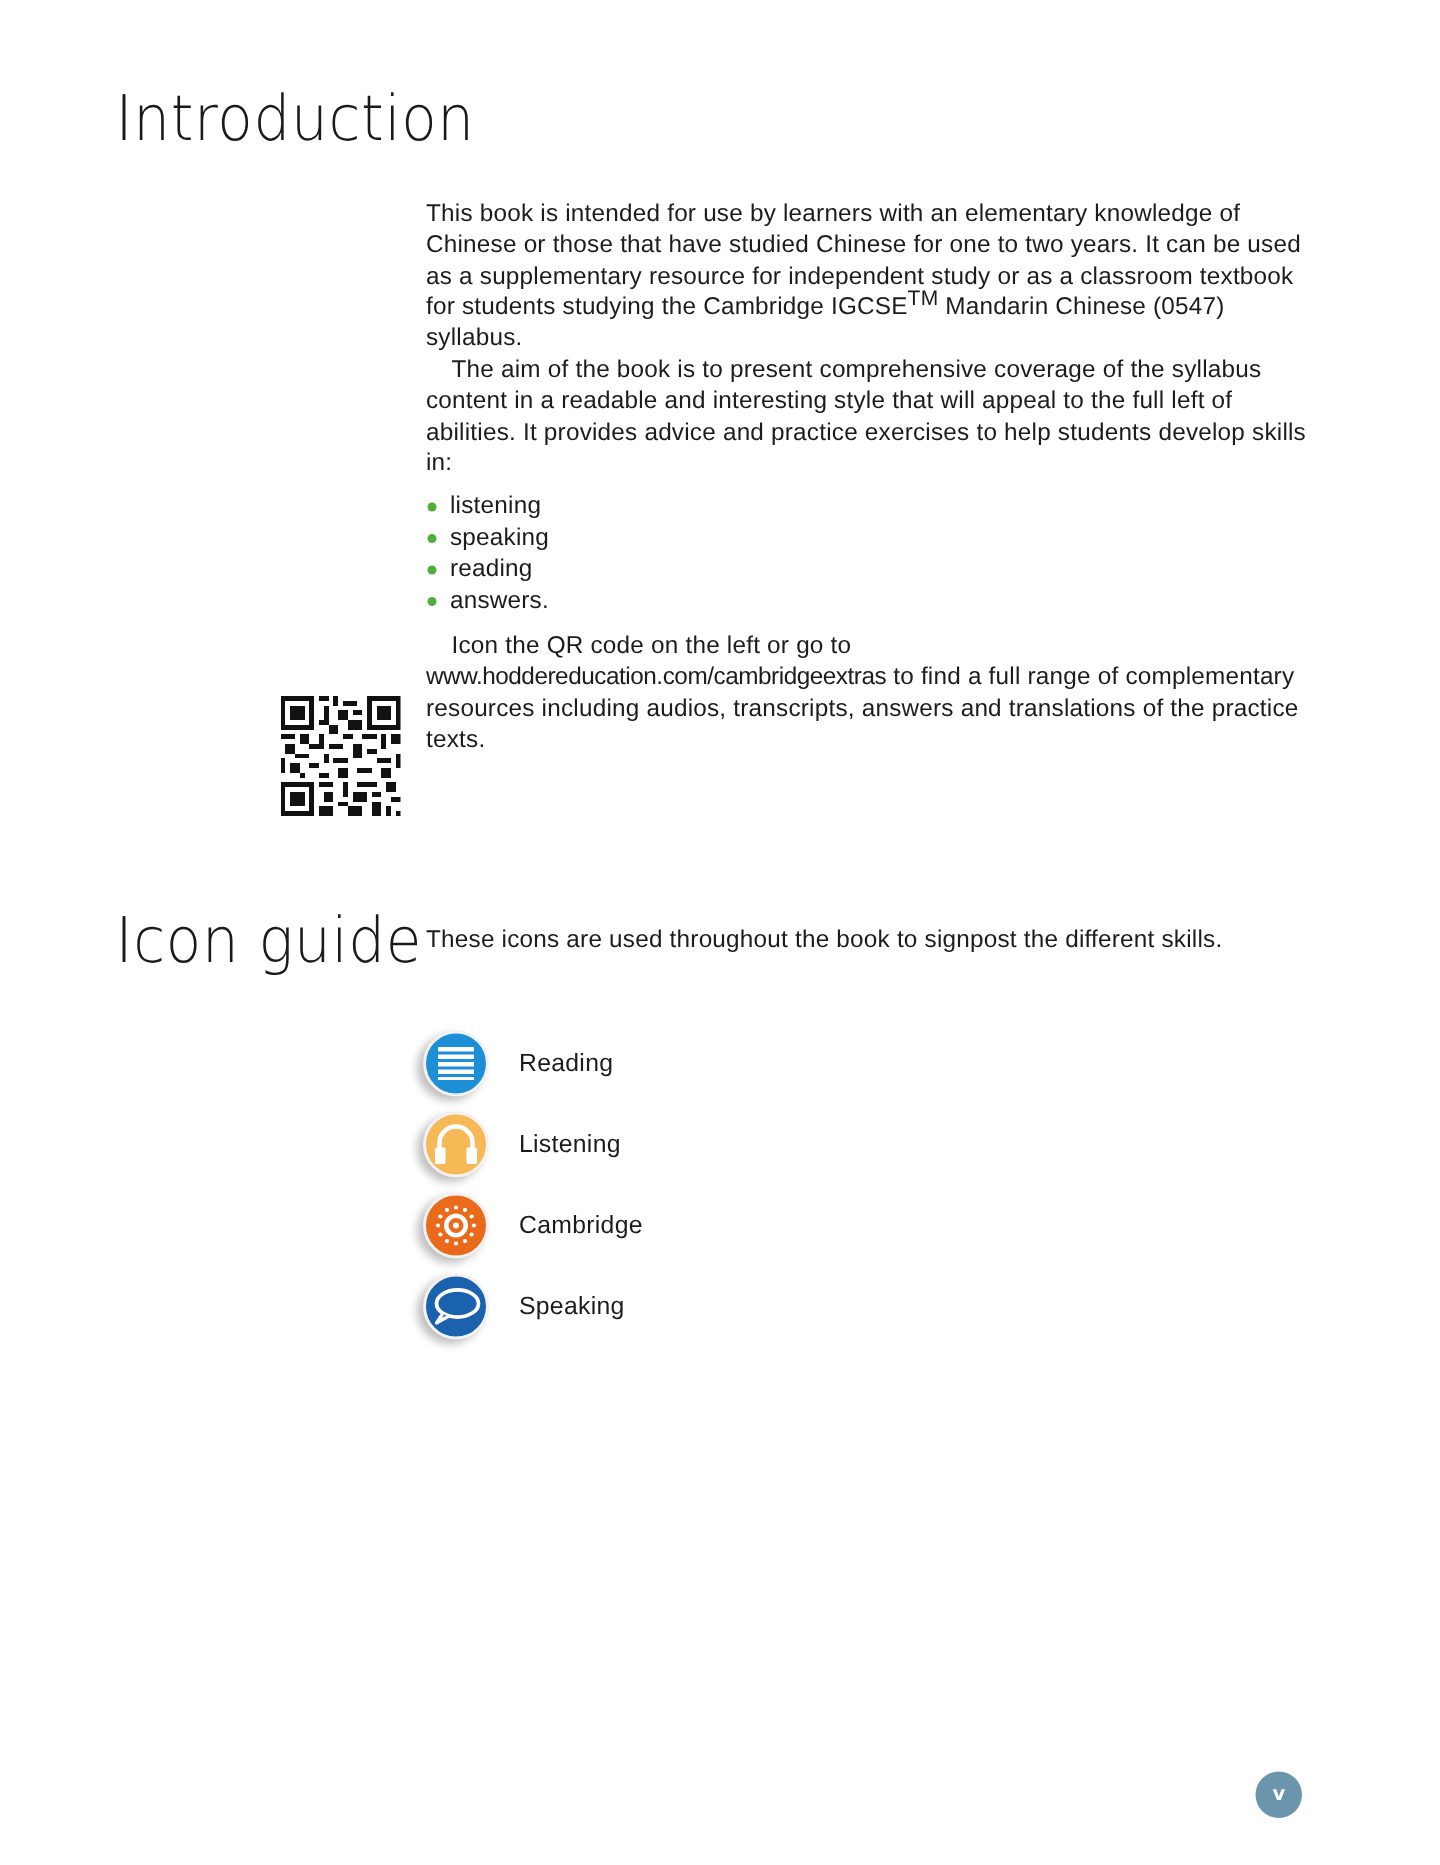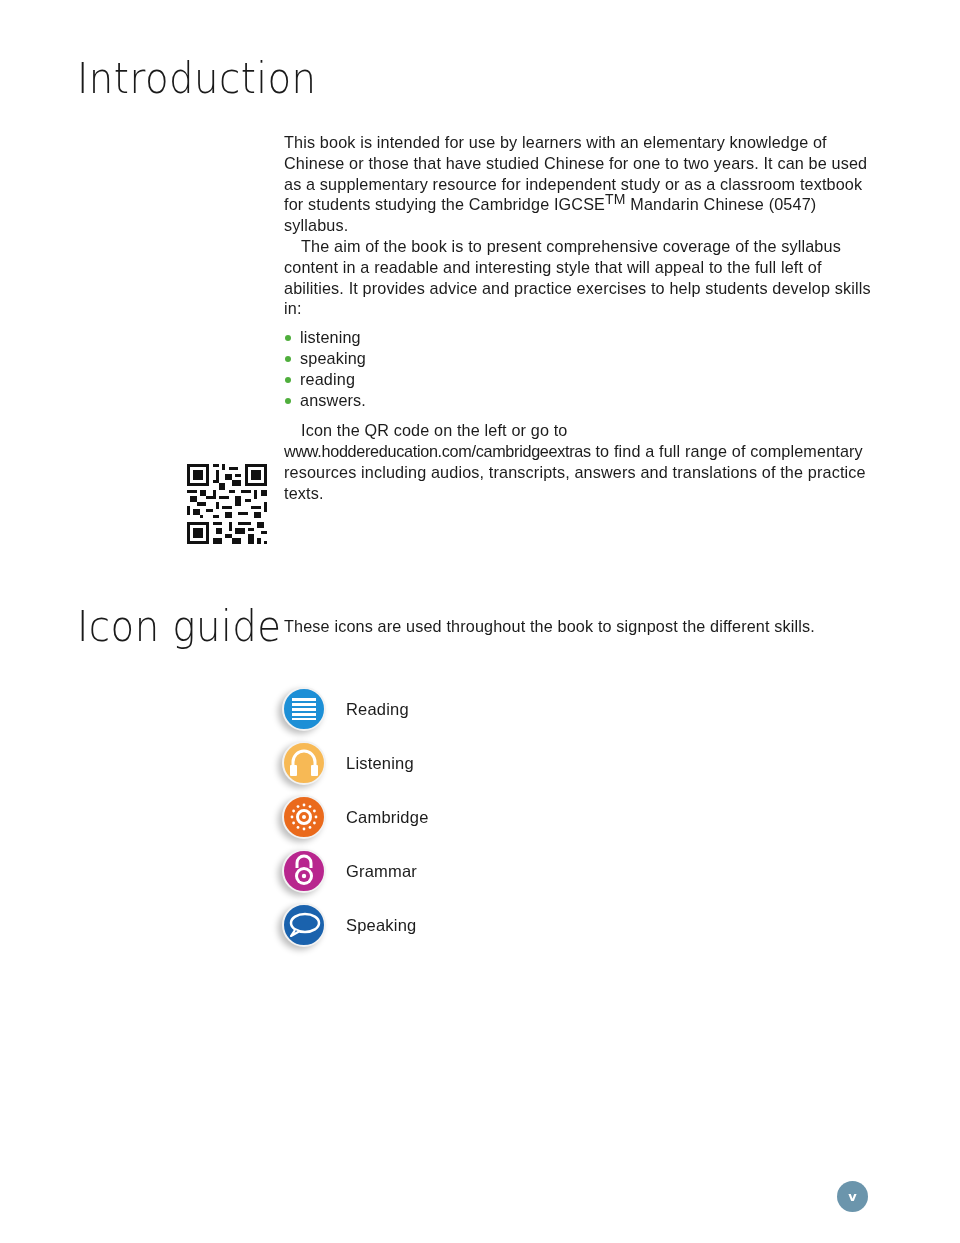--- a/index.html
+++ b/index.html
@@ -153,31 +153,20 @@
           <circle cx="9.6" cy="26" r="1.4"></circle>
             <circle cx="8" cy="20" r="1.4"></circle>
             <circle cx="9.6" cy="14" r="1.4"></circle>
             <circle cx="14" cy="9.6" r="1.4"></circle>
         </g>
         </svg>
     </div>
     <span class="icon-label">Cambridge</span>
   </div>
 
-  <div class="icon-row">
-    <div class="circ" style="background:#b8268e;">
-      <svg width="40" height="40" viewBox="0 0 40 40">
-        <path d="M13 17 V12 a7 7 0 0 1 14 0 V17" fill="none" stroke="#fff" stroke-width="3"></path>
-        <circle cx="20" cy="25" r="9" fill="#fff"></circle>
-        <circle cx="20" cy="25" r="6" fill="#b8268e"></circle>
-        <circle cx="20" cy="25" r="2.2" fill="#fff"></circle>
-      </svg>
-    </div>
-    <span class="icon-label">Grammar</span>
-  </div>
 
   <div class="icon-row">
     <div class="circ" style="background:#1a62ad;">
       <svg width="40" height="40" viewBox="0 0 40 40">
         <ellipse cx="21" cy="18" rx="14" ry="9" fill="none" stroke="#fff" stroke-width="2.5"></ellipse>
         <path d="M11 25 L7 31 L15 26.5" fill="#1a62ad" stroke="#fff" stroke-width="2.2" stroke-linejoin="round"></path>
       </svg>
     </div>
     <span class="icon-label">Speaking</span>
   </div>

